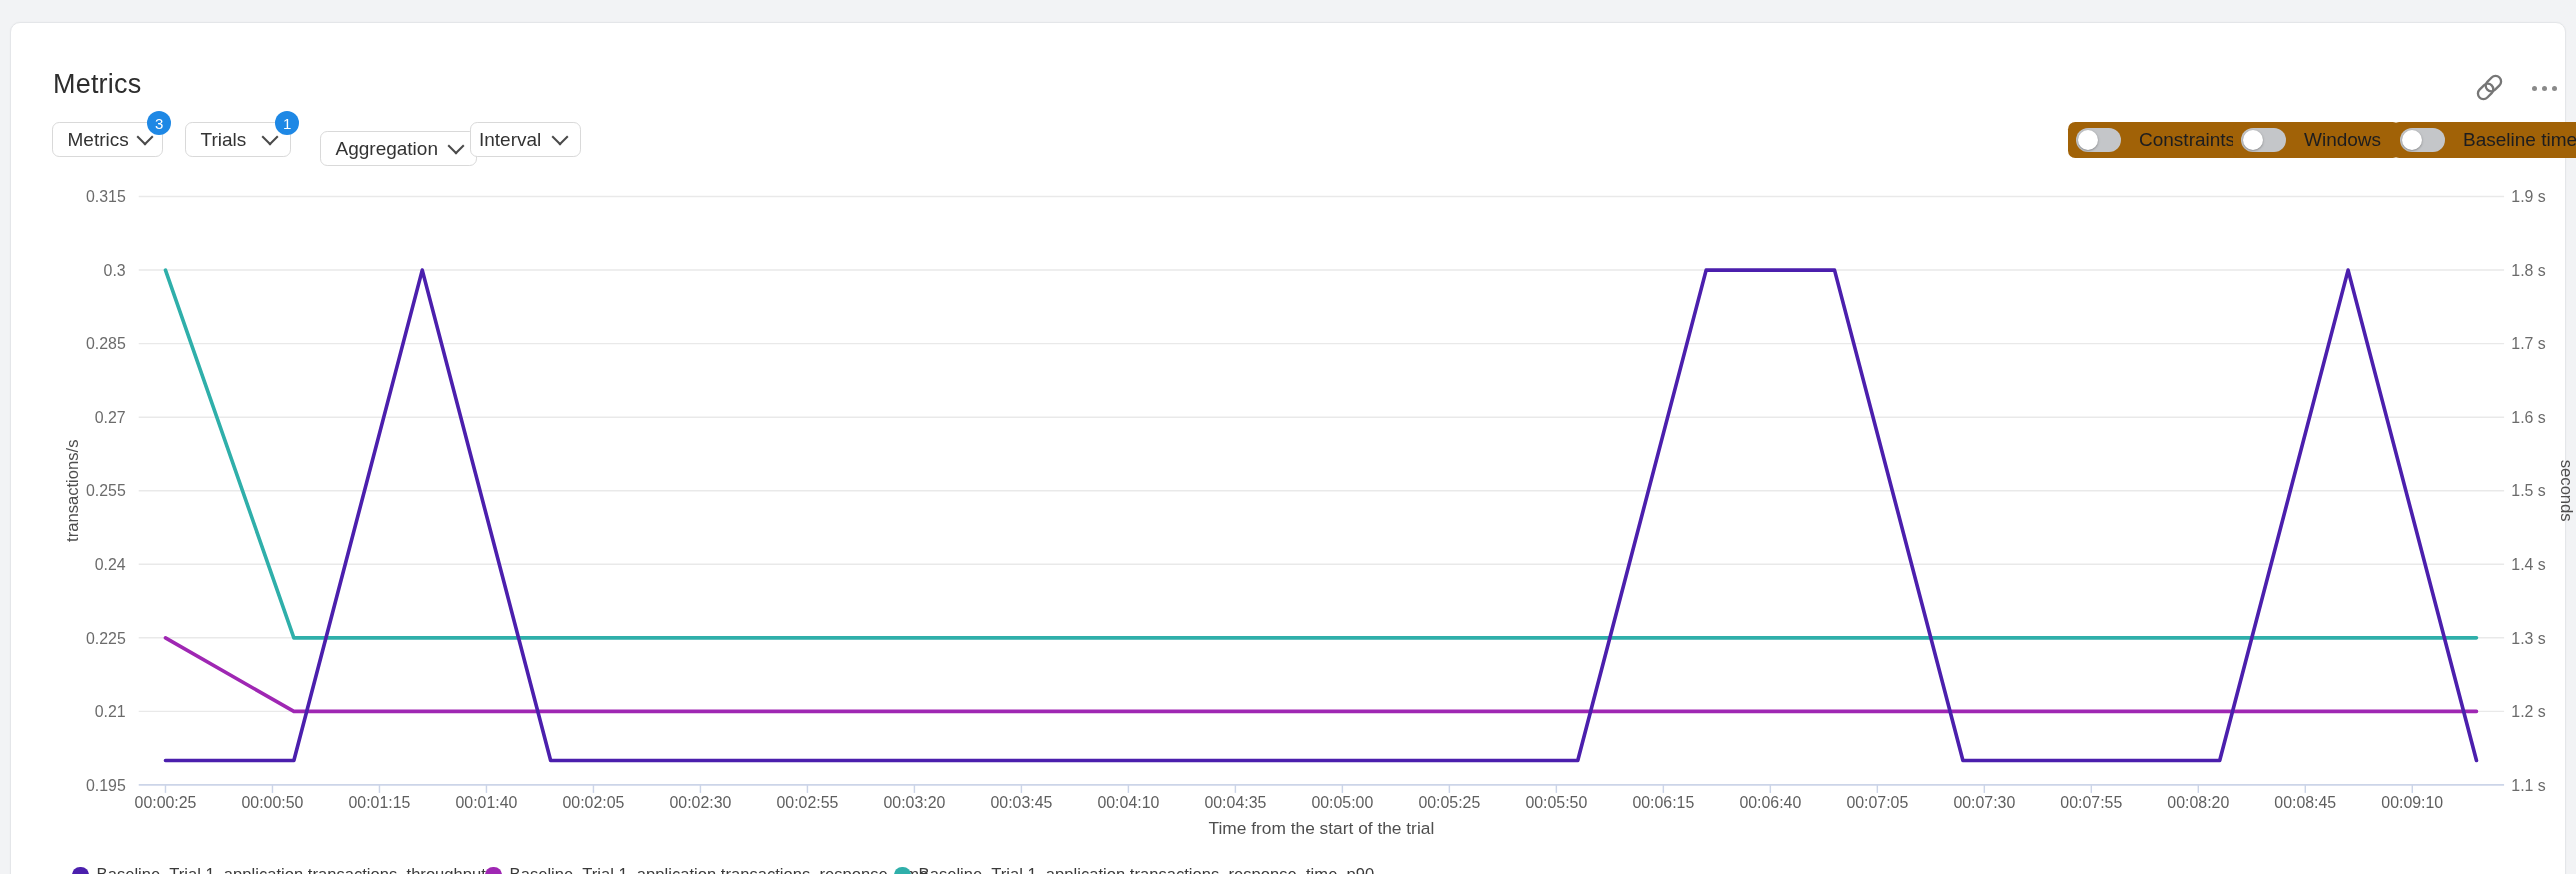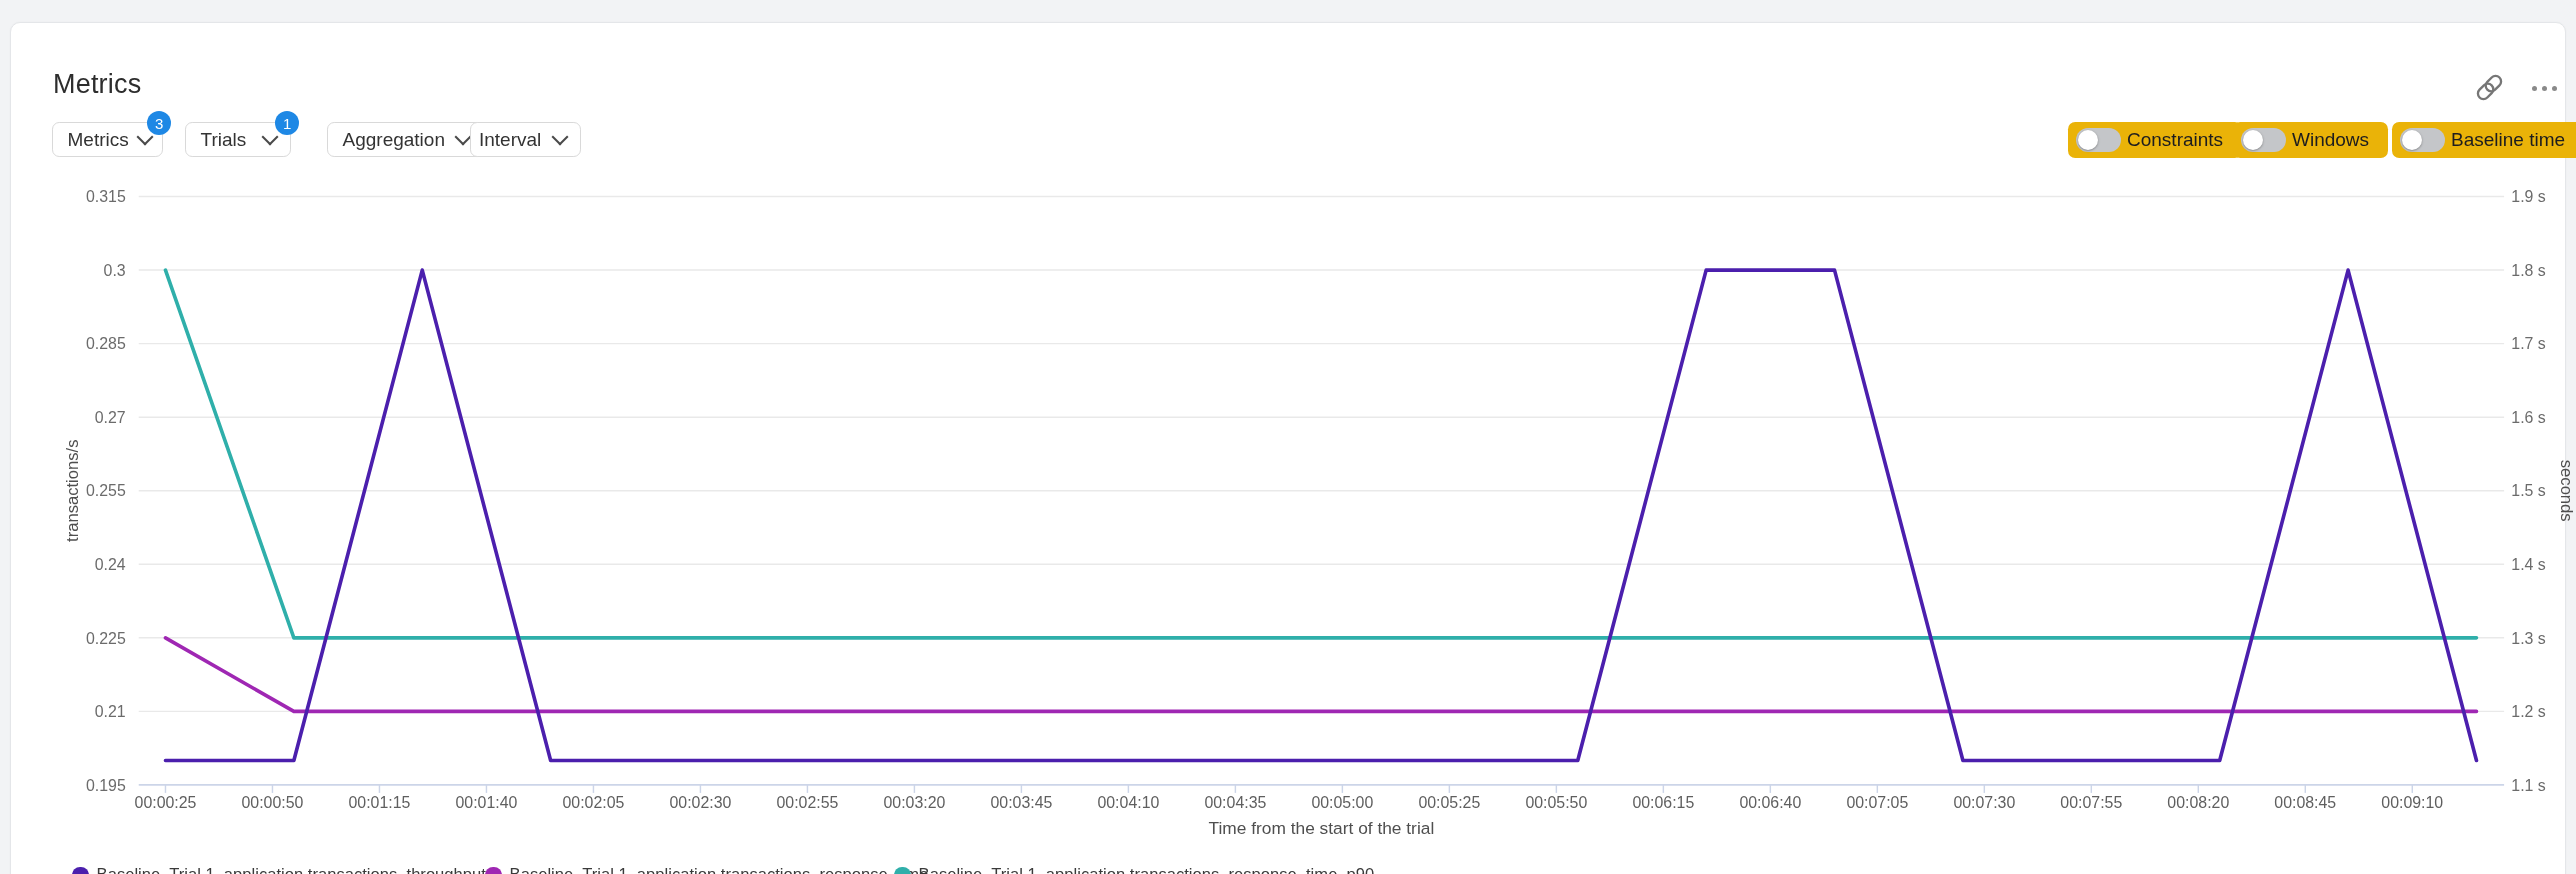--- a/index.html
+++ b/index.html
@@ -19,22 +19,22 @@
   .filter-btn{position:absolute;top:99px;height:35px;background:#fff;border:1.4px solid #d9d9d9;
     border-radius:7.2px;display:flex;align-items:center;justify-content:space-between;
     padding:0 14.5px;box-sizing:border-box;font-size:19px;color:#333;cursor:pointer;
     font-family:"Liberation Sans", sans-serif;}
   .chev{width:10px;height:10px;border-right:2.2px solid #4a4a4a;border-bottom:2.2px solid #4a4a4a;
     transform:rotate(45deg);margin-top:-5px;flex:0 0 auto;margin-left:10px;}
   .badge{position:absolute;top:-12.3px;right:-9.4px;width:24.6px;height:24.6px;border-radius:50%;
     background:#1e88e5;color:#fff;font-size:15px;display:flex;align-items:center;justify-content:center;}
 
   
-  .chip{position:absolute;top:99px;height:36px;border-radius:7.2px;background:#eab308;
-    display:flex;align-items:center;gap:6px;padding:0 19px 0 8px;box-sizing:border-box;cursor:pointer;}
+  .chip{position:absolute;top:99px;height:36px;border-radius:7.2px;background:#a16207;
+    display:flex;align-items:center;gap:18px;padding:0 19px 0 8px;box-sizing:border-box;cursor:pointer;}
   .track{position:relative;width:45px;height:24.6px;border-radius:12.3px;background:#c4c6c9;flex:0 0 auto;}
   .thumb{position:absolute;left:2.2px;top:2.2px;width:20px;height:20px;border-radius:50%;background:#fff;
     box-shadow:0 0.7px 2.2px rgba(0,0,0,0.35);}
   .chip-label{font-size:19px;color:#1d1d1f;white-space:nowrap;}
 
   
   #chart{position:absolute;left:0;top:0;width:2576px;height:874px;pointer-events:none;}
   .legend-item{position:absolute;top:842px;display:flex;align-items:center;gap:8px;}
   .legend-dot{width:16.6px;height:16.6px;border-radius:50%;flex:0 0 auto;}
   .legend-label{font-size:16.6px;color:#3a3a3a;white-space:nowrap;}
@@ -66,21 +66,21 @@
         <button class="filter-btn" style="left: 41px; width: 111px;">
           <span>Metrics</span>
           <span class="chev"></span>
           <span class="badge">3</span>
         </button>
         <button class="filter-btn" style="left: 174px; width: 106px; align-items: center;">
           <span>Trials</span>
           <span class="chev"></span>
           <span class="badge">1</span>
         </button>
-        <button class="filter-btn" style="left: 316px; width: 157px;">
+        <button class="filter-btn" style="left: 309px; width: 157px; margin-top: 9px;">
           <span>Aggregation</span>
           <span class="chev"></span>
         </button>
         <button class="filter-btn" style="left: 459px; width: 111px; padding-left: 8px;">
           <span>Interval</span>
           <span class="chev"></span>
         </button>
       </div>
     <div id="toggles">
         <div class="chip" style="left: 2057px;">

